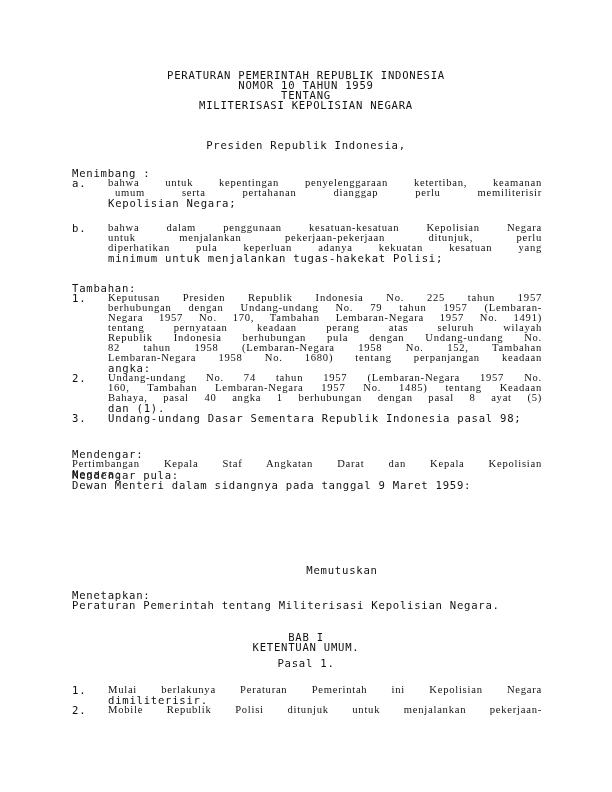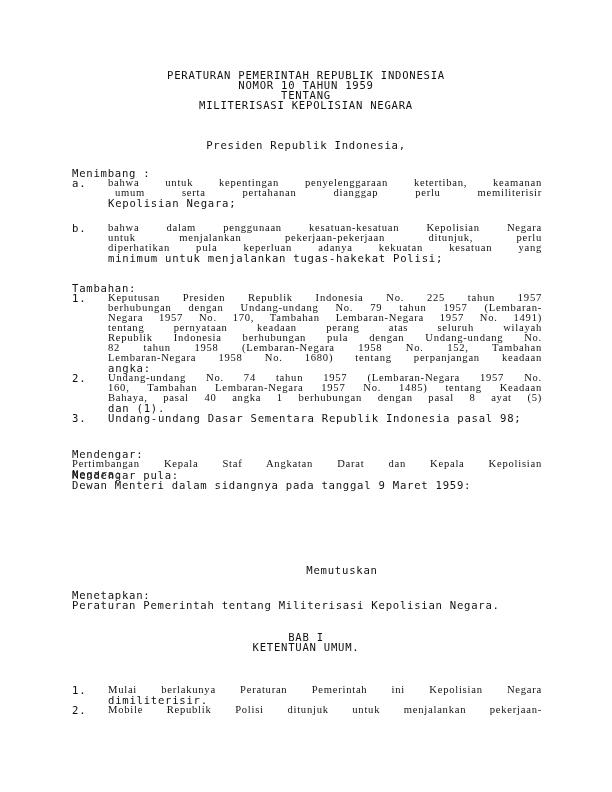--- a/index.html
+++ b/index.html
@@ -111,20 +111,23 @@
   <div class="blk full" style="top:590px;">
     <span class="ln">Menetapkan:</span>
     <span class="ln">Peraturan Pemerintah tentang Militerisasi Kepolisian Negara.</span>
   </div>
 
   <div class="blk center" style="top:620px;margin-top:12px;">
     <span class="ln">BAB I</span>
     <span class="ln">KETENTUAN UMUM.</span>
   </div>
 
+  <div class="blk center" style="top:658px;">
+    <span class="ln">Pasal 1.</span>
+  </div>
 
   <div class="item" style="top:685px;">
     <span class="num">1.</span>
     <div class="body">
       <span class="ln j">Mulai berlakunya Peraturan Pemerintah ini Kepolisian Negara</span>
       <span class="ln">dimiliterisir.</span>
     </div>
   </div>
 
   <div class="item" style="top:705px;">

